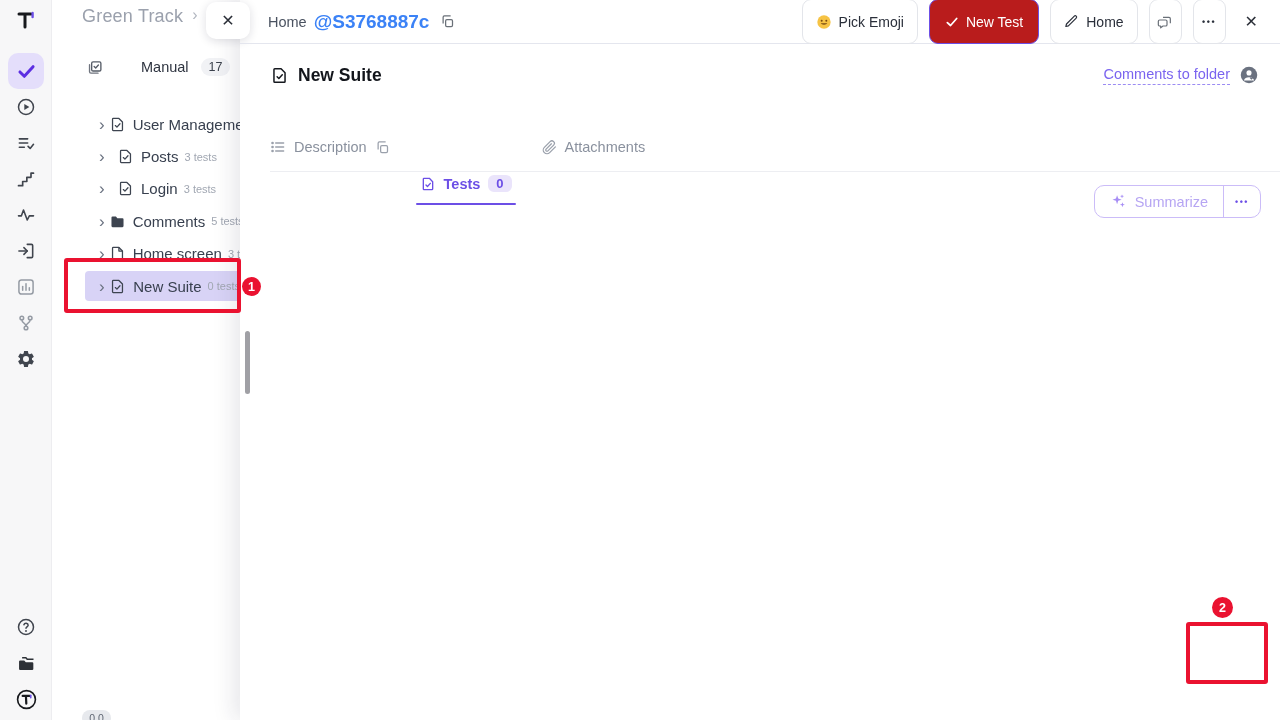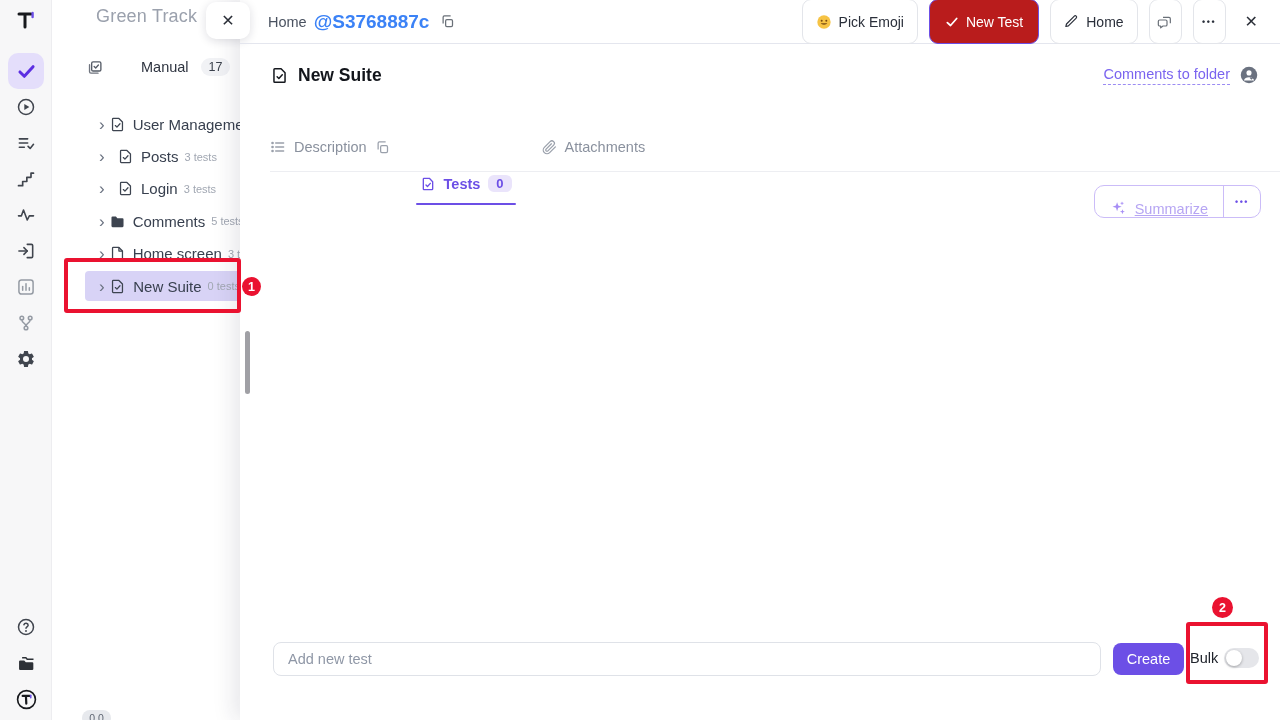--- a/index.html
+++ b/index.html
@@ -11,21 +11,21 @@
     background:#f7f7f8; border-right:1px solid #ededf0; z-index:1; }
   .rail-item { position:absolute; left:8px; width:36px; height:36px;
     display:flex; align-items:center; justify-content:center; color:#40454e; }
   .rail-item.active { background:#e4defb; border-radius:10px; color:#5c2fe2; }
   .rail-item.dim { color:#959ba4; }
   .rail-item svg { display:block; }
 
   
   .tree { position:absolute; left:52px; top:0; width:188px; height:720px;
     background:#fff; overflow:hidden; z-index:2; }
-  .tree-head { position:absolute; left:44px; top:6px; display:flex; align-items:flex-start; gap:9px; }
+  .tree-head { position:absolute; left:30px; top:6px; display:flex; align-items:flex-start; gap:9px; }
   .project-name { font-size:18px; color:#9ba1ad; font-weight:500; letter-spacing:.2px; }
   .crumb-sep { font-size:16px; color:#b2b7c0; }
   .filter-row { position:absolute; left:34px; top:58px; display:flex; align-items:center; gap:12px; white-space:nowrap; }
   .filter-icon { color:#565c67; display:flex; }
   .filter-label { font-size:14.5px; color:#2e3440; margin-left:26px; }
   .filter-count { background:#f1f2f5; color:#3b414c; border-radius:10px;
     font-size:12.5px; padding:2px 8px; }
   .tree-list { position:absolute; left:0; top:108px; width:188px; }
   .tree-row { position:relative; height:32.4px; display:flex; align-items:center;
     padding-left:47px; white-space:nowrap; }
@@ -79,22 +79,22 @@
   .tab .t-ico { color:#9aa0ab; display:flex; }
   .tab.active { color:#6c4fe6; font-weight:700;margin-top:36px; }
   .tab.active .t-ico { color:#6c4fe6; }
   .tab.active::after { content:""; position:absolute; left:-4px; right:-4px; bottom:-1px;
     height:2.5px; background:#6c4fe6; border-radius:2px; }
   .tab-badge { background:#eae4fb; color:#6c4fe6; font-size:13px; font-weight:600;
     border-radius:6px; padding:1px 8px; }
 
   .summarize { position:absolute; right:19px; top:185px; height:33px; display:flex;
     border:1px solid #cbbcf8; border-radius:10px; overflow:hidden; background:#fff; }
-  .summarize .seg1 { display:flex; align-items:flex-end; gap:8px; padding:0 15px;
-    color:#b6a5f3; font-size:14.5px; cursor:pointer;text-decoration:underline; }
+  .summarize .seg1 { display:flex; align-items:center; gap:8px; padding:0 15px;
+    color:#b6a5f3; font-size:14.5px; cursor:pointer; }
   .summarize .seg1 .sp { color:#a78ef5; display:flex; }
   .summarize .seg2 { width:37px; display:flex; align-items:center; justify-content:center;
     border-left:1px solid #cbbcf8; cursor:pointer; }
   .summarize .seg2 .dots { color:#6c4fe6; }
 
   .footer { position:absolute; left:0; right:0; top:641px; height:38px; }
   .new-test-input { position:absolute; left:33px; top:1px; width:828px; height:34px;
     border:1px solid #dfe2e8; border-radius:8px; font-size:14.5px; color:#333;
     padding:0 14px; outline:none; font-family:"Liberation Sans",sans-serif; }
   .new-test-input::placeholder { color:#8f97a6; }
@@ -426,28 +426,20 @@
             <path d="M17 3.2v3M15.5 4.7h3" stroke="currentColor" stroke-width="1.2" stroke-linecap="round"></path>
           </svg>
       </span>
       <span>Summarize</span>
     </div>
     <div class="seg2">
       <span class="dots">•••</span>
     </div>
   </div>
 
-  <div class="footer">
-    <input class="new-test-input" value="" placeholder="Add new test" style="">
-    <button class="create-btn">Create</button>
-    <span class="bulk-label">Bulk</span>
-    <div class="toggle">
-        <div class="knob"></div>
-      </div>
-  </div>
 </div>
 
 <div class="scroll-thumb"></div>
 
 <div class="ann-rect r1"></div>
 <div class="ann-badge b1">1</div>
 <div class="ann-rect r2"></div>
 <div class="ann-badge b2">2</div>
 
 </body></html>

